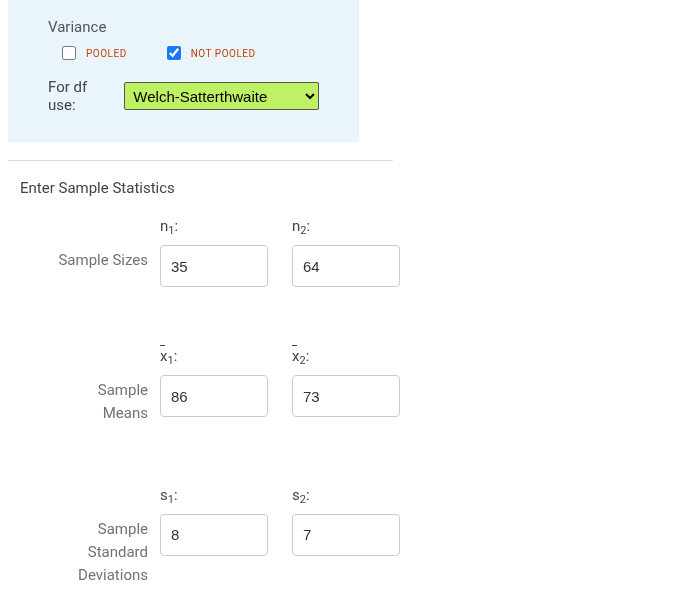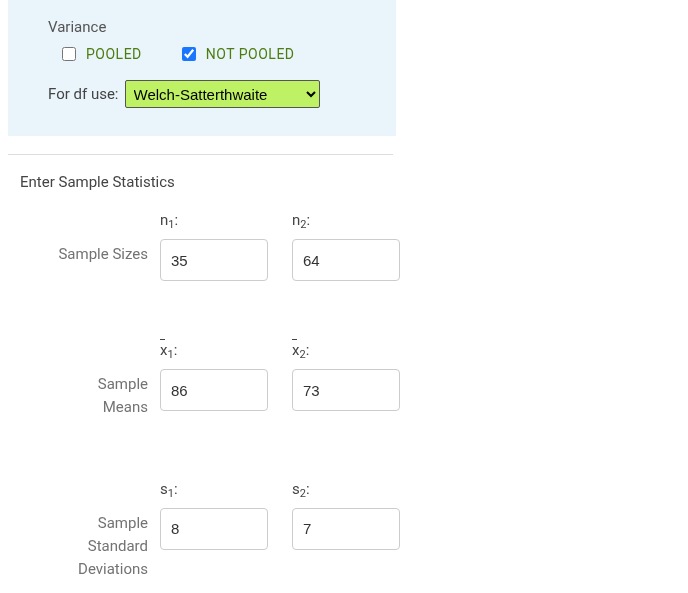--- a/index.html
+++ b/index.html
@@ -6,36 +6,36 @@
   body {
     font-family: -apple-system, BlinkMacSystemFont, "Segoe UI", Roboto, Arial, sans-serif;
     color: #3a3a3a;
     background: #fff;
     width: 688px;
   }
   .variance-panel {
     background: #eaf4fb;
     padding: 18px 40px 28px 40px;
     margin: 0 0 0 8px;
-    width: 388px;
+    width: 351px;
   }
   .variance-title {
     font-size: 15px;
     color: #555;
     margin-bottom: 10px;
   }
   .checkbox-row {
     display: flex;
     align-items: center;
     gap: 40px;
     padding-left: 14px;
     margin-bottom: 18px;
   }
   .cb-group { display: inline-flex; align-items: center; gap: 10px; }
-  .cb-label { font-size: 14px; letter-spacing: .5px; color: #4d7c0f; }
+  .cb-label { font-size: 10px; letter-spacing: .5px; color: #c2410c; }
   input[type="checkbox"] {
     width: 14px; height: 14px; accent-color: #1976ff;
   }
   .df-row {
     display: flex; align-items: center; gap: 6px;
     font-size: 15px; color: #444;
   }
   .df-row select {
     font-size: 15px;
     padding: 4px 4px;

